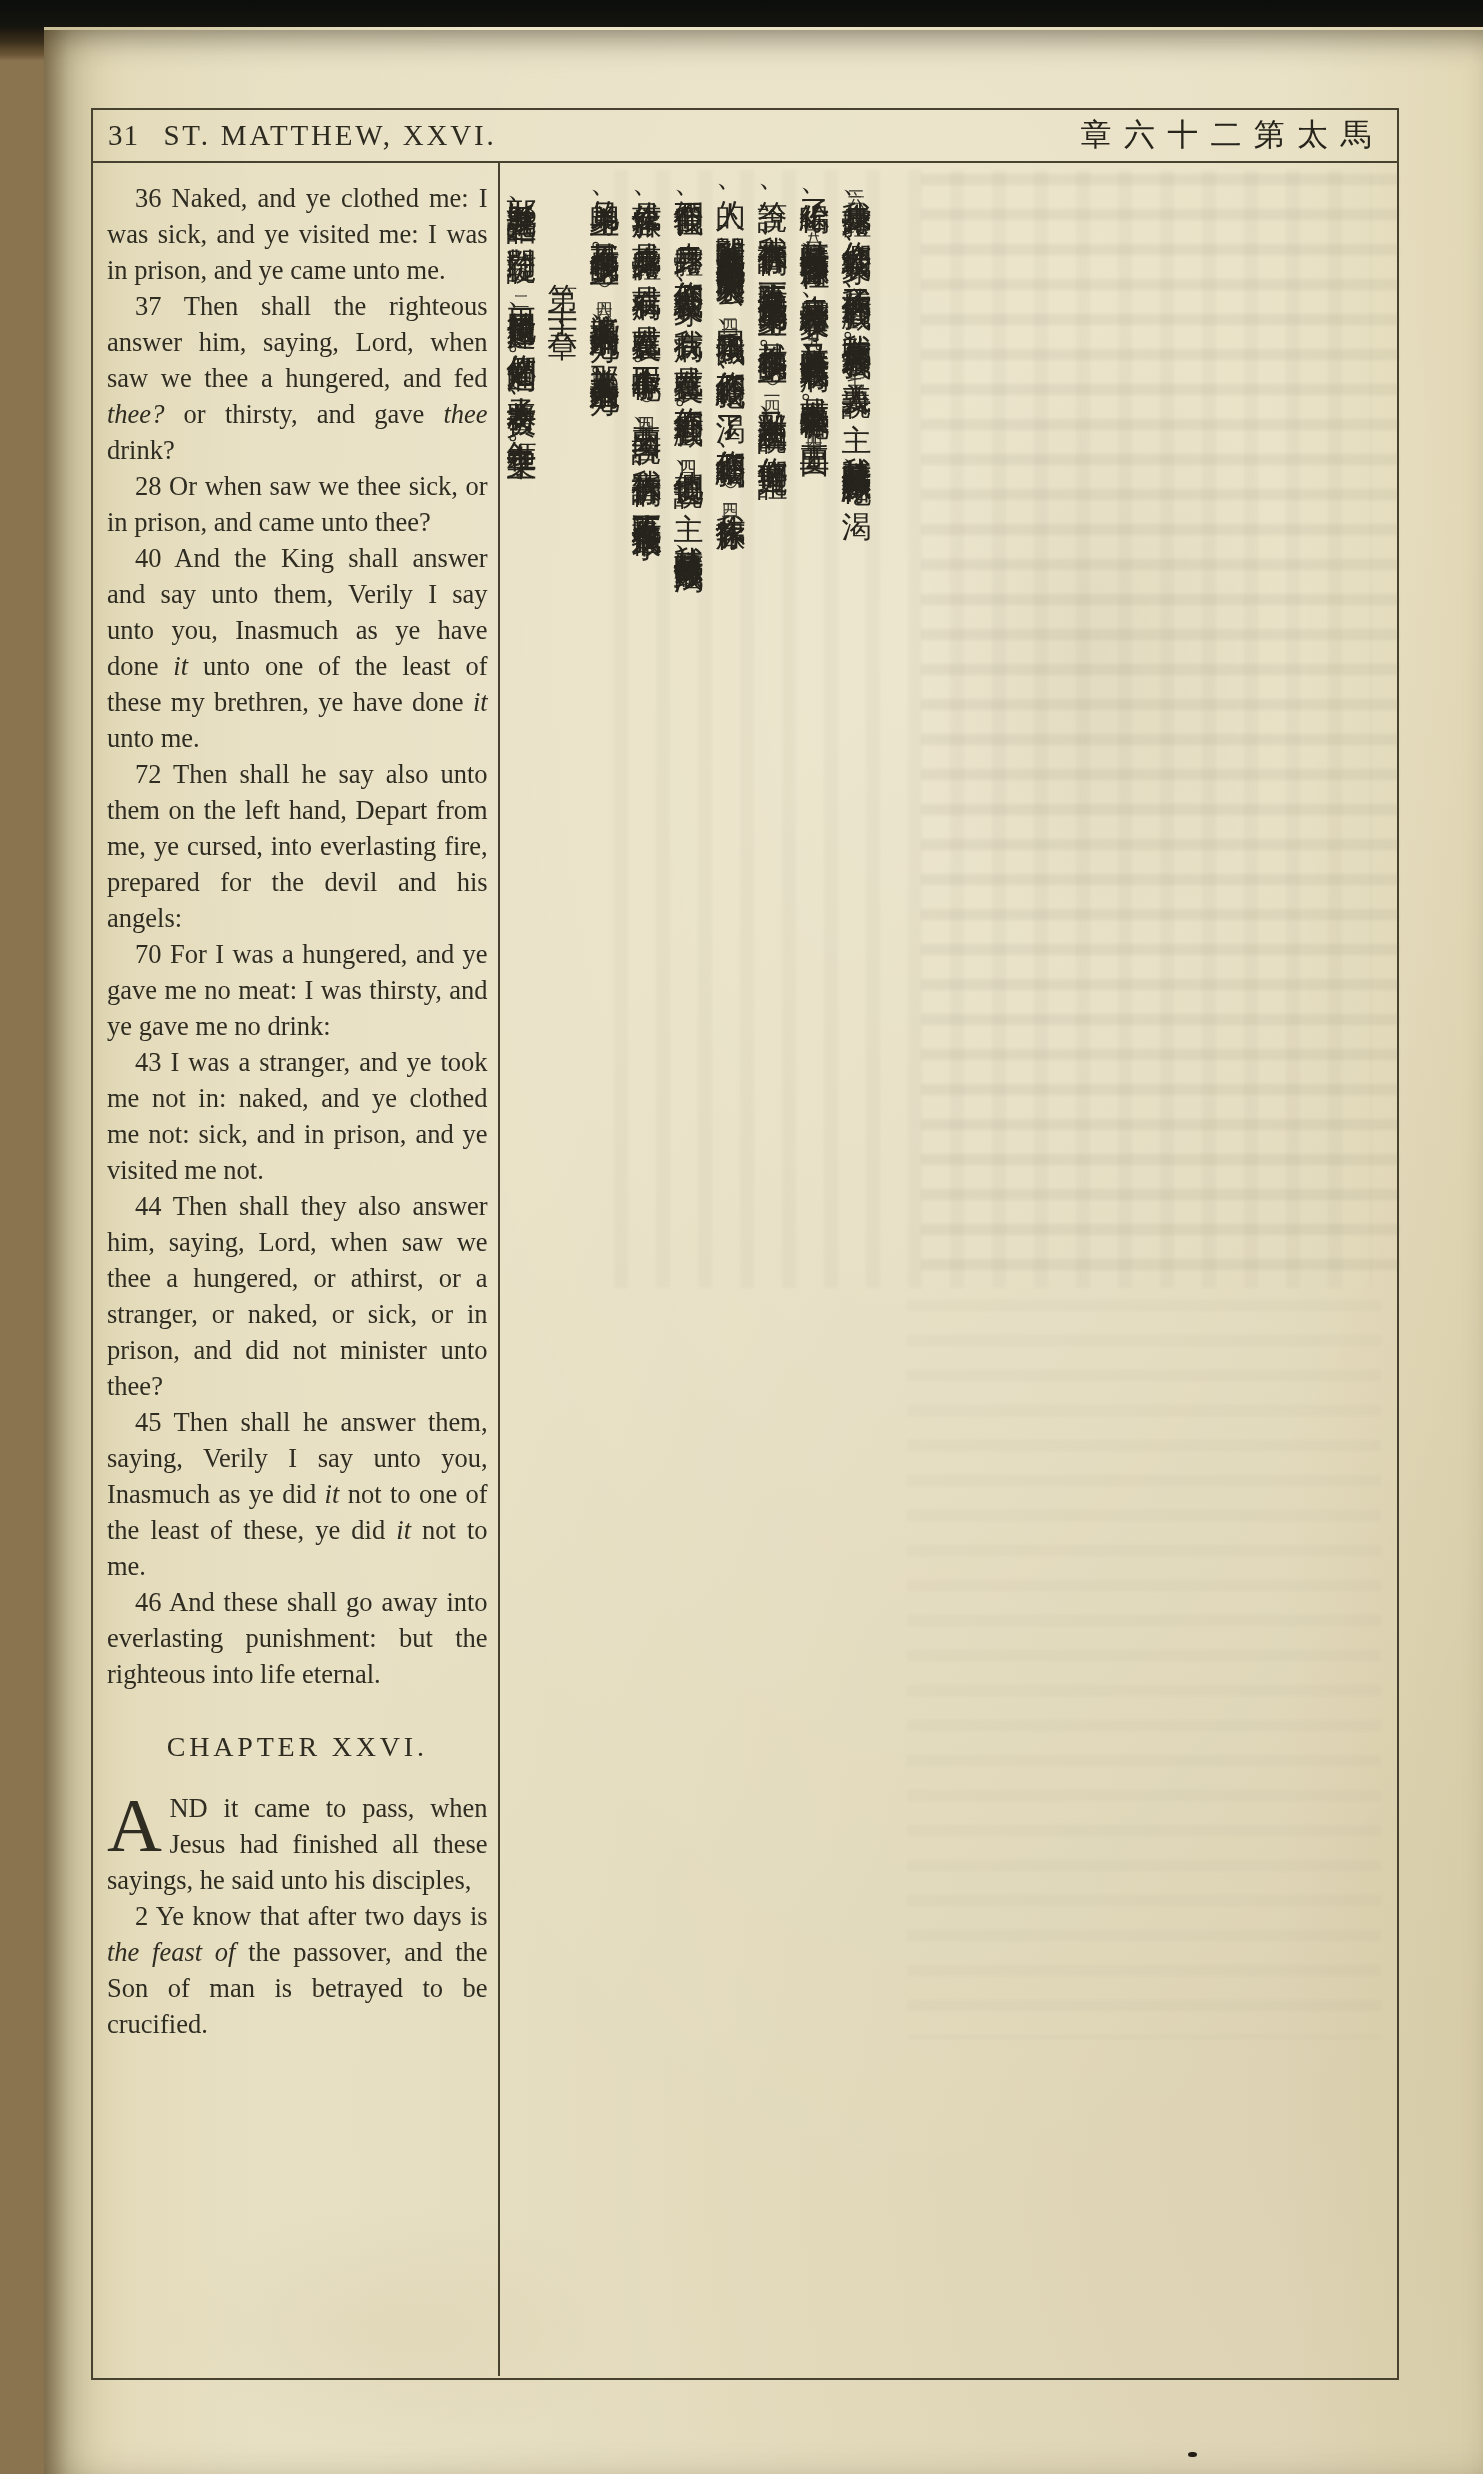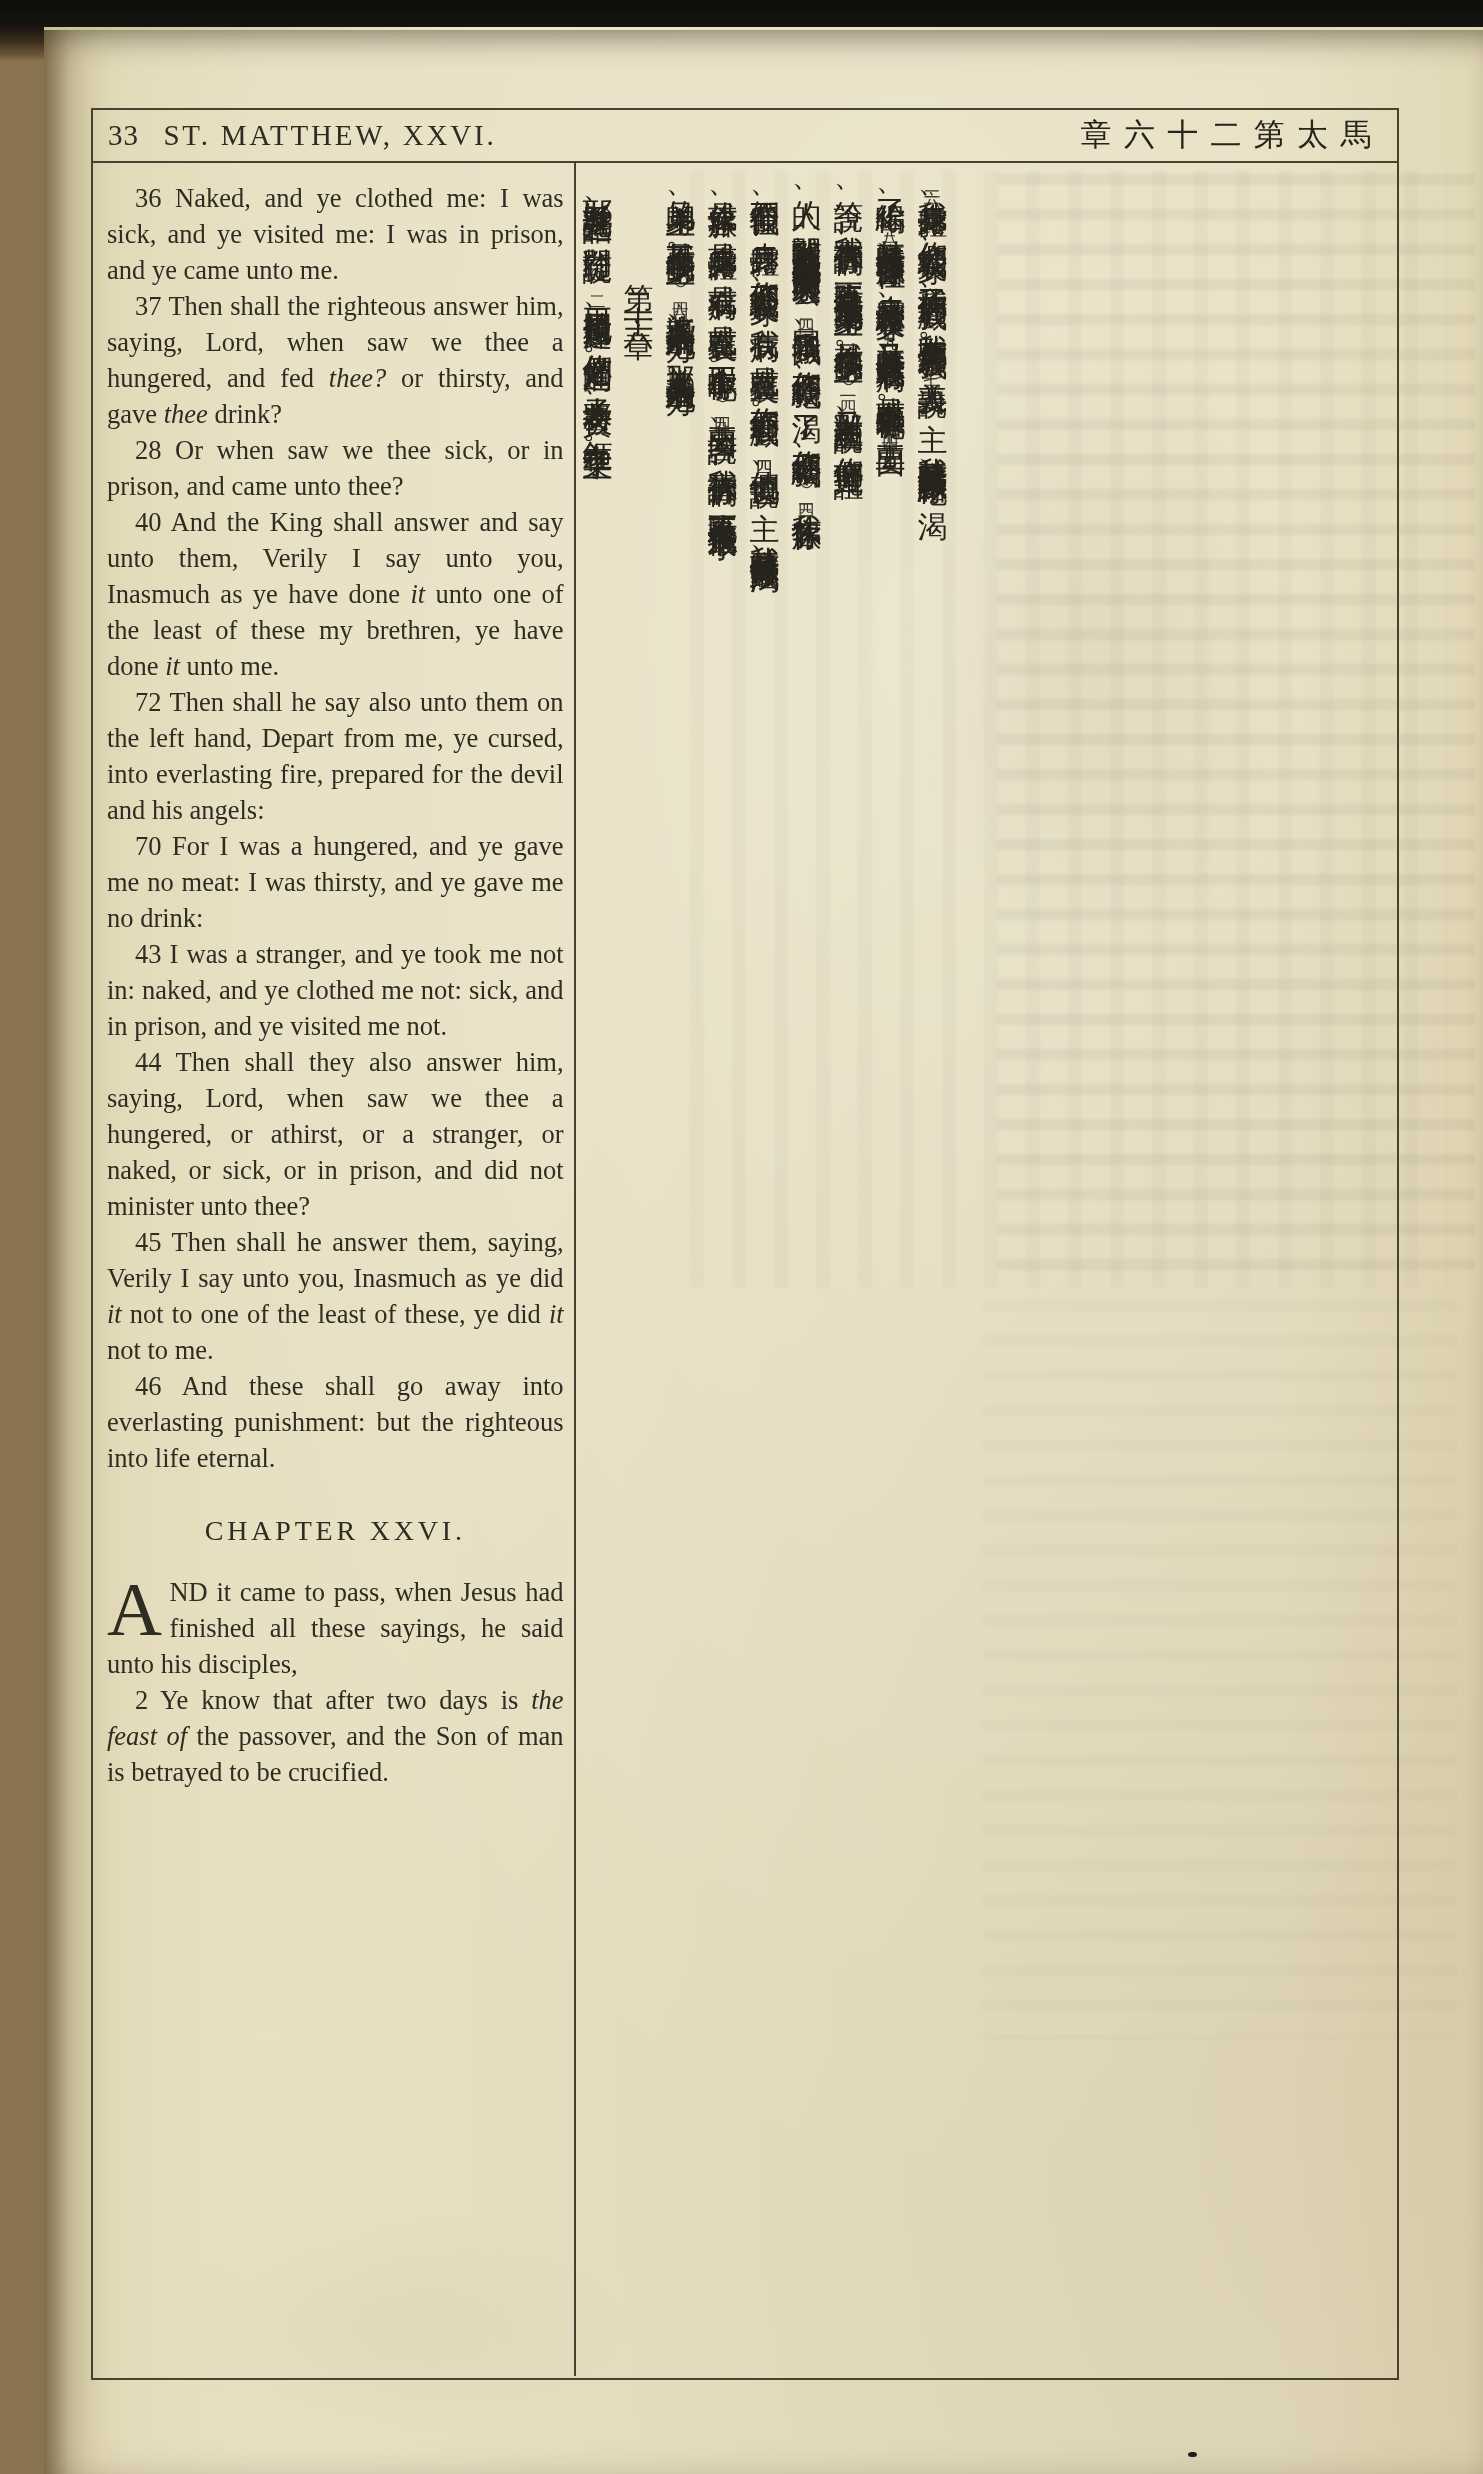--- a/index.html
+++ b/index.html
@@ -44,21 +44,21 @@
   .title-en { font-size:29px; letter-spacing:2.8px; }
   .title-cn {
     font-family:Liberation Serif, serif;
     font-size:31px; letter-spacing:12.3px; color:#26241b; white-space:nowrap;
   }
 
   .bodyrow { display:flex; height:2213px; }
 
   
   .col-en {
-    width:483px; border-right:2.8px solid #474130;
+    width:407px; border-right:2.8px solid #474130;
     padding:17px 10.4px 0 14px; overflow:hidden;
     font-size:26.5px; line-height:36px; text-align:justify;
     color:#2f2c22;
   }
   .verse { margin:0; text-indent:28px; }
   .verse.opener { text-indent:0; }
   .chapter-heading {
     text-align:center; text-indent:0; font-size:28px; letter-spacing:3.8px;
     margin:38px 0 26.5px 0; line-height:34px;
   }
@@ -107,21 +107,21 @@
 <div class="photo">
   <div class="page">
 
     <div class="blotch b1"></div>
     <div class="blotch b2"></div>
 
     <div class="frame">
 
       <div class="hdr">
         <div class="hdr-left">
-          <span class="pagenum">33</span>
+          <span class="pagenum">31</span>
           <span class="title-en">ST. MATTHEW, XXVI.</span>
         </div>
         <span class="title-cn">章六十二第太馬</span>
       </div>
 
       <div class="bodyrow">
 
         <div class="col-en">
           <div>
               <p class="verse">36 Naked, and ye clothed me: I was sick, and ye visited me: I was in prison, and ye came unto me.</p>

